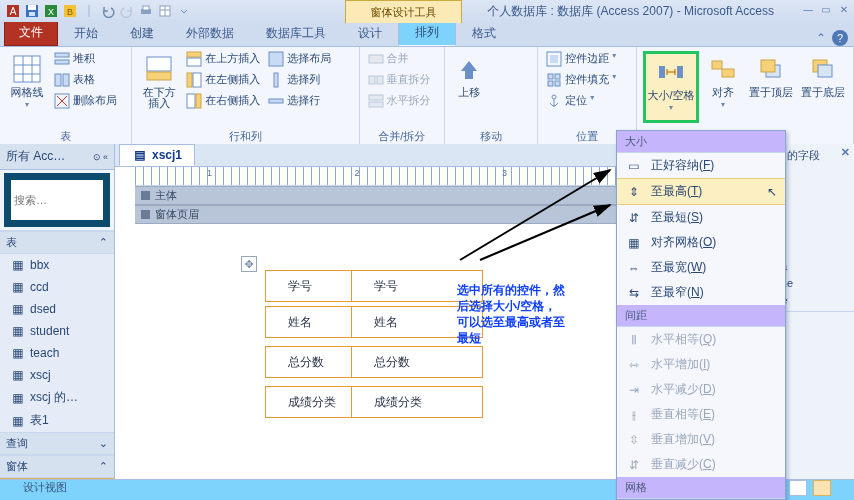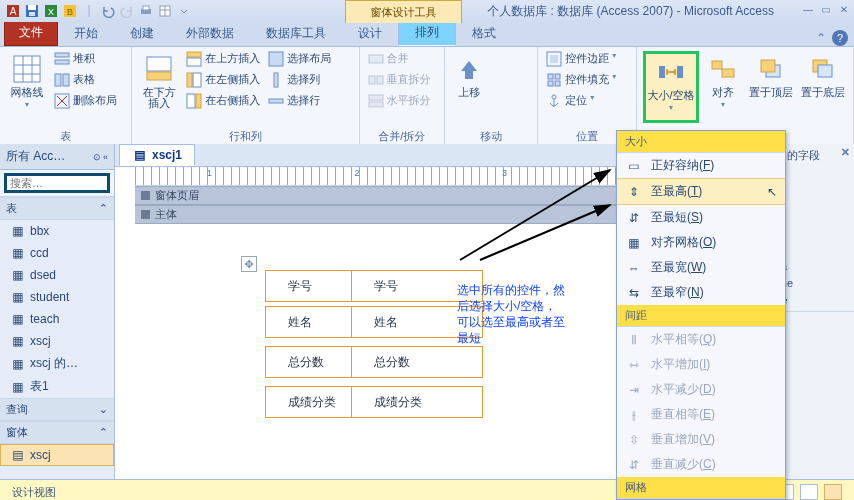--- a/index.html
+++ b/index.html
@@ -32,33 +32,33 @@
   .bigbtn.hl{background:#fcefc2;border:3px solid #22c55e}
   .bigbtn .ico{width:32px;height:32px;display:flex;align-items:center;justify-content:center}
   .bigbtn .lbl{font-size:11px;color:#2a4876;text-align:center;line-height:11px}
   .smallbtn{display:flex;gap:3px;height:20px;padding:0 2px;font-size:11px;color:#2a4876;white-space:nowrap}
   .smallbtn.dis{color:#9aa7bb}
   .ico16{width:16px;height:16px;display:flex;align-items:center;justify-content:center}
   .col{display:flex;flex-direction:column;gap:1px}
 
   
   .dd{position:absolute;left:616px;top:130px;width:168px;background:#f5f7fc;border:1px solid #8aa4cf;box-shadow:2px 2px 4px rgba(30,60,110,.3);z-index:30}
-  .dd .hdr{background:#fde047;border-bottom:1px solid #c9d7ec;padding:3px 8px;color:#4a5b7a;font-size:11px}
+  .dd .hdr{background:#c4b5fd;border-bottom:1px solid #c9d7ec;padding:3px 8px;color:#4a5b7a;font-size:11px}
   .dd .item{display:flex;align-items:center;gap:8px;padding:4px 8px;color:#2a4876}
   .dd .item.hl{background:#fcefc2;border-top:1px solid #e9cd7a;border-bottom:1px solid #e9cd7a}
   .dd .item.dis{color:#9aa7bb}
   .dd .item .ico16{width:18px}
   .dd .kc{text-decoration:underline}
 
   
   .content{position:absolute;top:144px;left:0;right:0;bottom:20px;display:flex}
   .nav{width:114px;border-right:1px solid #a8bee0;background:#e5ecf7;display:flex;flex-direction:column;font-size:12px}
   .nav .navhdr{background:#d6e1f0;border-bottom:1px solid #a8bee0;padding:4px 6px;display:flex;justify-content:space-between;align-items:center;color:#2a4876}
   .nav .search{padding:3px 4px;background:#eff4fb;border-bottom:1px solid #c9d7ec}
-  .nav .search input{width:100%;box-sizing:border-box;font-size:11px;border:3px solid #0c4a6e;padding:1px 3px}
+  .nav .search input{width:100%;box-sizing:border-box;font-size:11px;border:7px solid #0c4a6e;padding:14px 3px}
   .nav .cat{background:#d6e1f0;font-size:11px;color:#2a4876;padding:3px 6px;border-top:1px solid #c9d7ec;border-bottom:1px solid #c9d7ec;display:flex;justify-content:space-between;align-items:center}
   .nav .items{overflow:auto}
   .nav .ni{display:flex;align-items:center;gap:4px;padding:3px 4px 3px 10px;color:#2a4876}
   .nav .ni.sel{background:#fbe3b3;border:1px solid #d7b259;padding:2px 3px 2px 9px}
 
   
   .canvas{flex:1;background:#fff;display:flex;flex-direction:column;min-width:0;position:relative}
   .doctabs{height:22px;background:#dbe6f4;border-bottom:1px solid #a8bee0;display:flex;align-items:flex-end}
   .doctab{margin-left:4px;background:#fff;border:1px solid #a8bee0;border-bottom:1px solid #fff;padding:2px 12px;display:flex;align-items:center;gap:4px;color:#113a8a;font-weight:bold;font-size:12px}
   .hruler{height:18px;background:#fff;border-bottom:1px solid #c9d7ec;position:relative;overflow:hidden;margin-left:20px}
@@ -68,33 +68,33 @@
   .sectionbar{background:#b8c5d9;height:17px;display:flex;align-items:center;color:#3a4a63;font-size:11px;padding-left:6px;margin-left:20px;margin-right:0;border-top:1px solid #9aaac3;border-bottom:1px solid #9aaac3}
   .sectionbar .bullet{width:9px;height:9px;background:#6b7b95;margin-right:5px}
   .vrstrip{position:absolute;left:0;top:40px;width:20px;bottom:0;background:#fff;border-right:1px solid #c9d7ec}
   .body{margin-left:20px;position:relative;height:260px}
   .gridbg{position:absolute;inset:0;background:#fff}
 
   .ctrl{position:absolute;border:1px solid #e79a33;background:#fff;display:flex;align-items:center;padding:0 22px;color:#2a3549;font-size:12px}
   .lbl-ctrl{width:80px;height:30px}
   .txt-ctrl{width:86px;height:30px}
 
-  .anno{position:absolute;color:#1040ff;font-size:12px;font-weight:normal;line-height:16px}
+  .anno{position:absolute;color:#1040ff;font-size:12px;font-weight:bold;line-height:16px}
 
   svg.arrow{position:absolute;pointer-events:none}
 
   
   .proppane{position:absolute;right:0;top:0;width:128px;bottom:0;border-left:1px solid #a8bee0;background:#eef3fa;font-size:11px;color:#2a4876;overflow:hidden}
   .proppane .close{position:absolute;right:4px;top:2px;color:#5a7bb0;font-weight:bold}
   .proppane .pcat{padding:4px 6px 2px 6px;color:#3b567f}
   .proppane .prow{padding:1px 6px;color:#1b55c7;text-decoration:underline;white-space:nowrap;overflow:hidden;text-overflow:ellipsis}
   .proppane .plain{text-decoration:none;color:#2a4876}
 
   
-  .status{position:absolute;left:0;right:0;bottom:0;height:20px;background:#fef9c3;border-top:1px solid #a8bee0;display:flex;align-items:flex-end;font-size:11px;color:#3b567f;padding:0 12px}
+  .status{position:absolute;left:0;right:0;bottom:0;height:20px;background:#7dd3fc;border-top:1px solid #a8bee0;display:flex;align-items:flex-start;font-size:11px;color:#3b567f;padding:0 23px}
   .status .right{margin-left:auto;display:flex;align-items:center;gap:6px}
   .viewico{width:16px;height:14px;border:1px solid #a8bee0;background:#fff}
   .viewico.on{background:#fbe3b3;border-color:#d7b259}
 
 </style>
 </head>
 <body>
 
 <div class="titlebar">
   <div class="qat">
@@ -508,25 +508,25 @@
       </div>
     </div>
     <div class="vrstrip"></div>
     <div class="hruler">
       <div class="ticks"></div>
       <div class="nums" style="left:72px">1 2 3 4 5 6 7 8 9 10 11 12 13 14 15 16 17 18 19</div>
     </div>
     <div class="designarea">
       <div class="sectionbar">
           <span class="bullet"></span>
-          <span>窗体页眉</span>
+          <span>主体</span>
         </div>
       <div class="sectionbar">
           <span class="bullet"></span>
-          <span>主体</span>
+          <span>窗体页眉</span>
         </div>
       <div class="body">
         <div class="gridbg"></div>
         <div style="position:absolute;left:106px;top:32px;width:14px;height:14px;border:1px solid #9aa7bb;display:flex;align-items:center;justify-content:center;color:#6f88ad;font-size:11px">✥</div>
 
         <div class="ctrl lbl-ctrl" style="left:130px;top:46px">
             <span>学号</span>
           </div>
         <div class="ctrl txt-ctrl" style="left:216px;top:46px">
             <span>学号</span>

